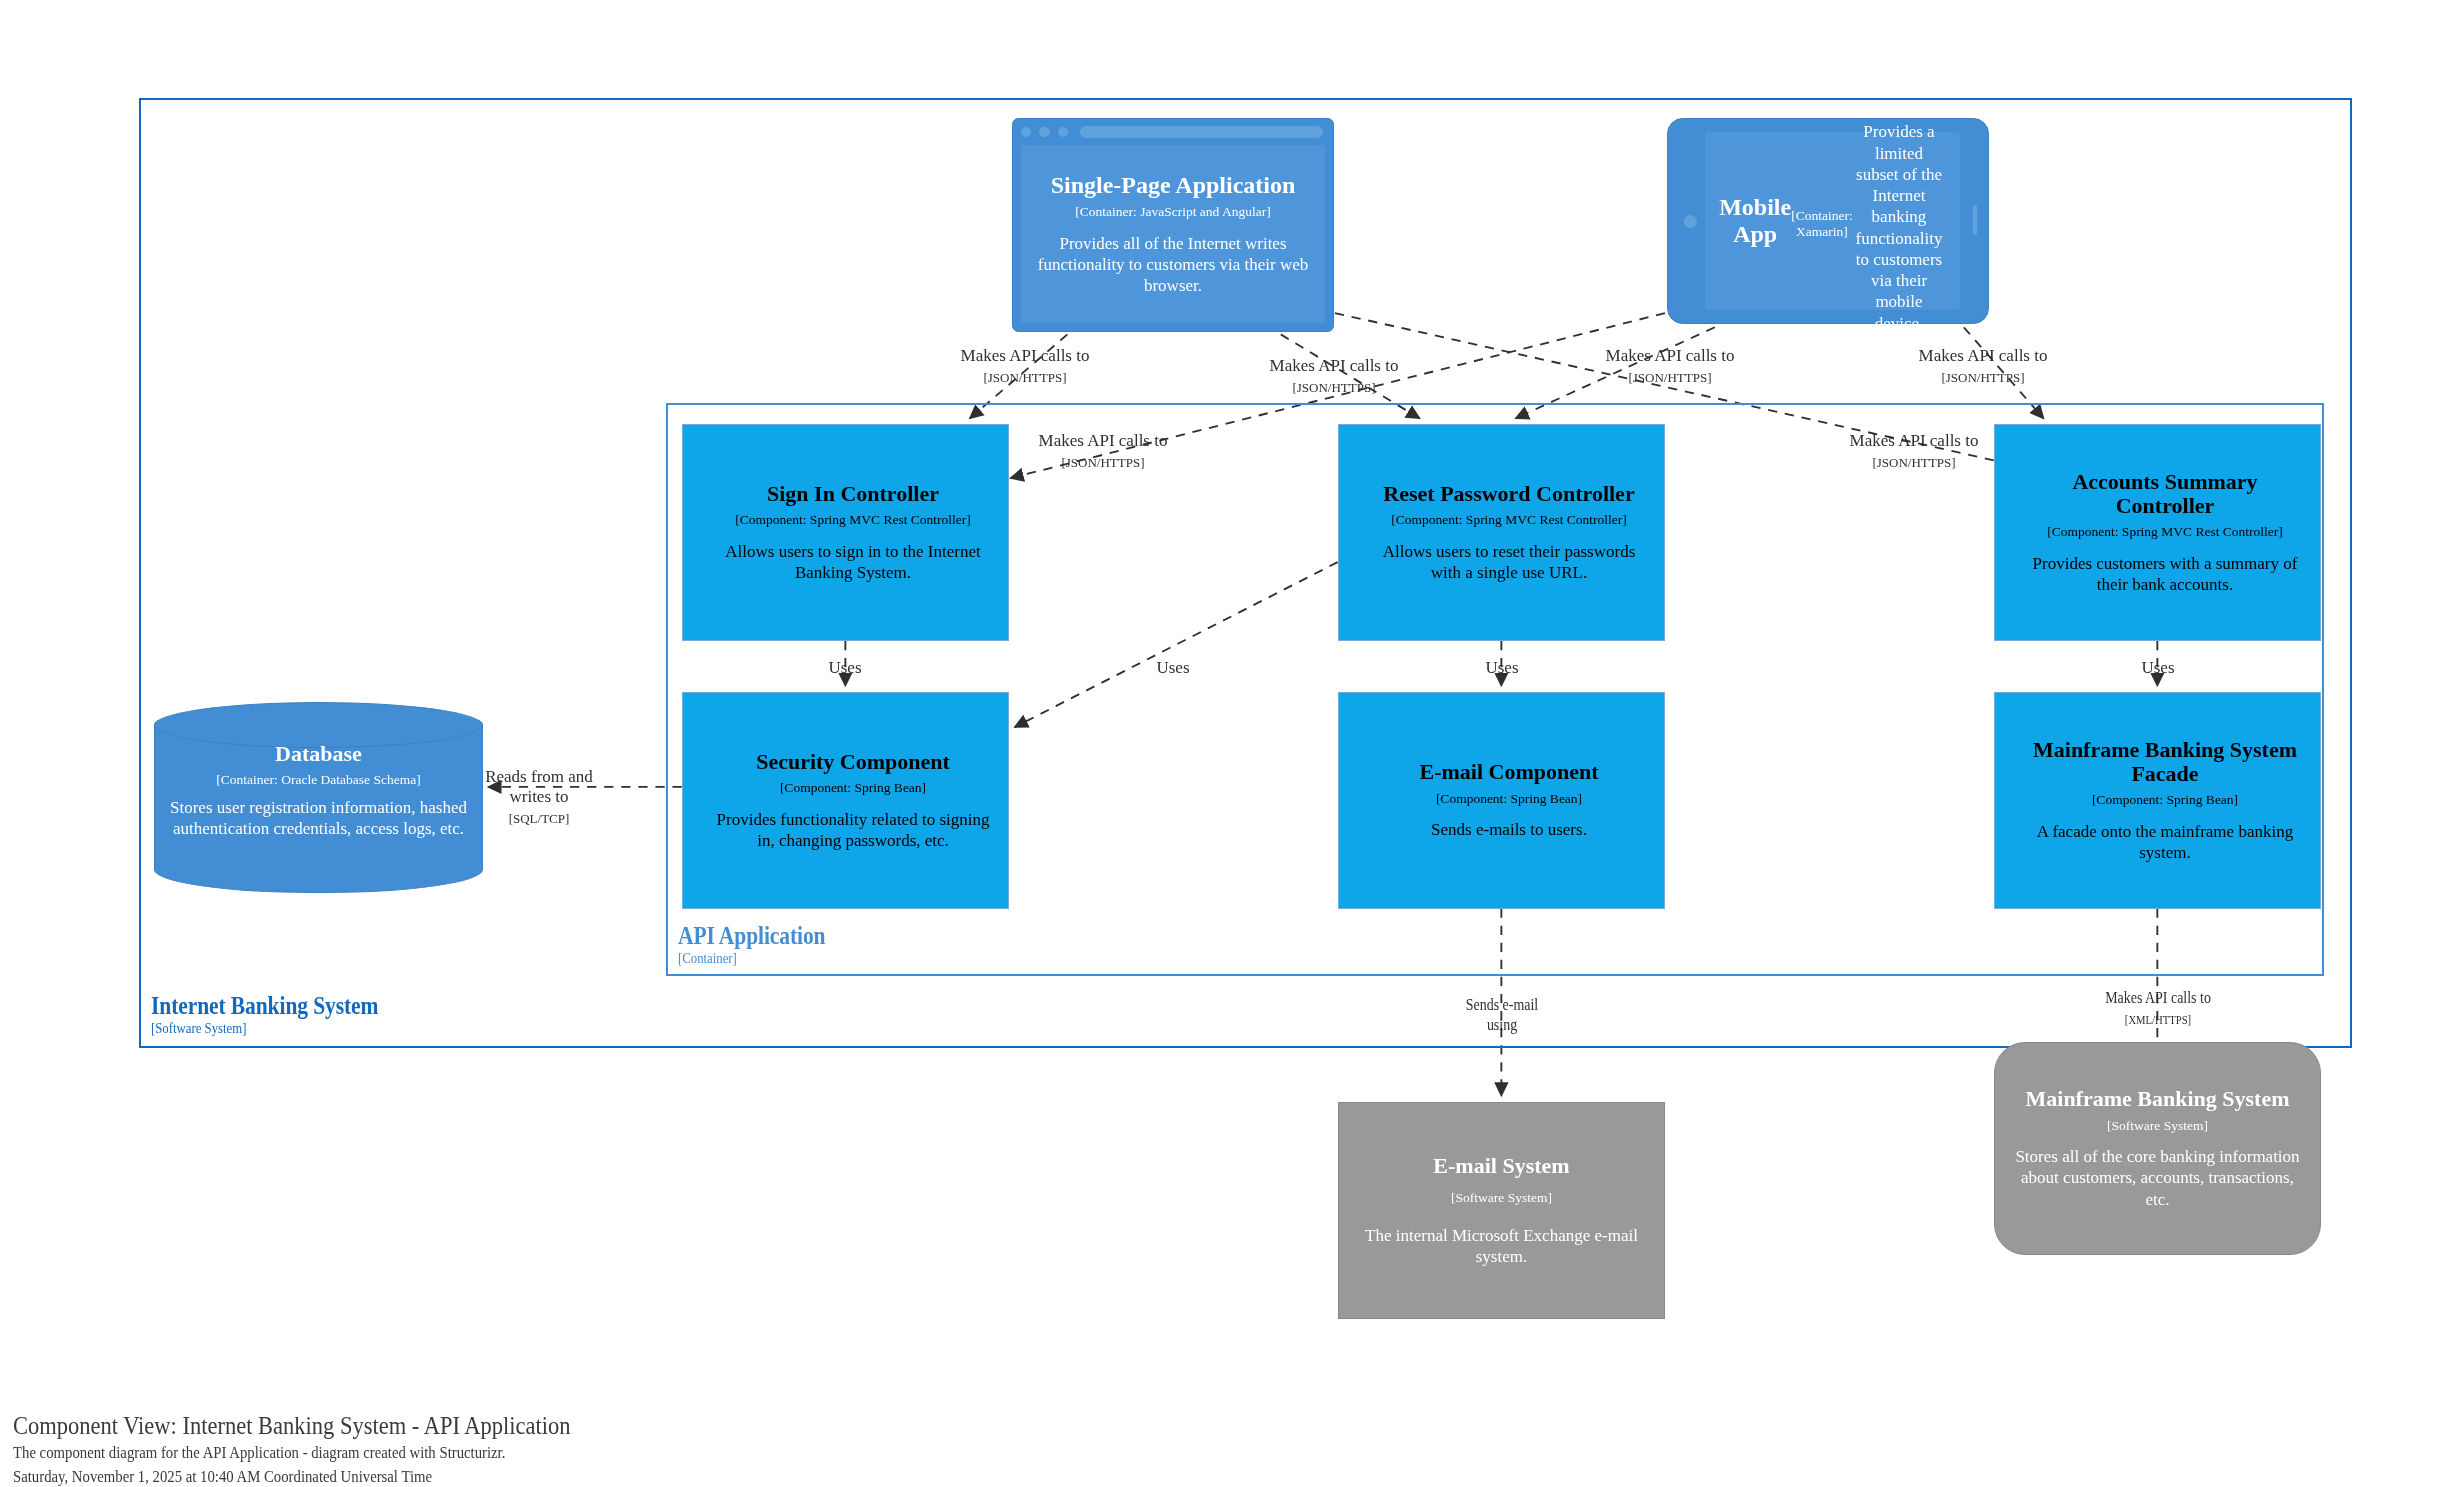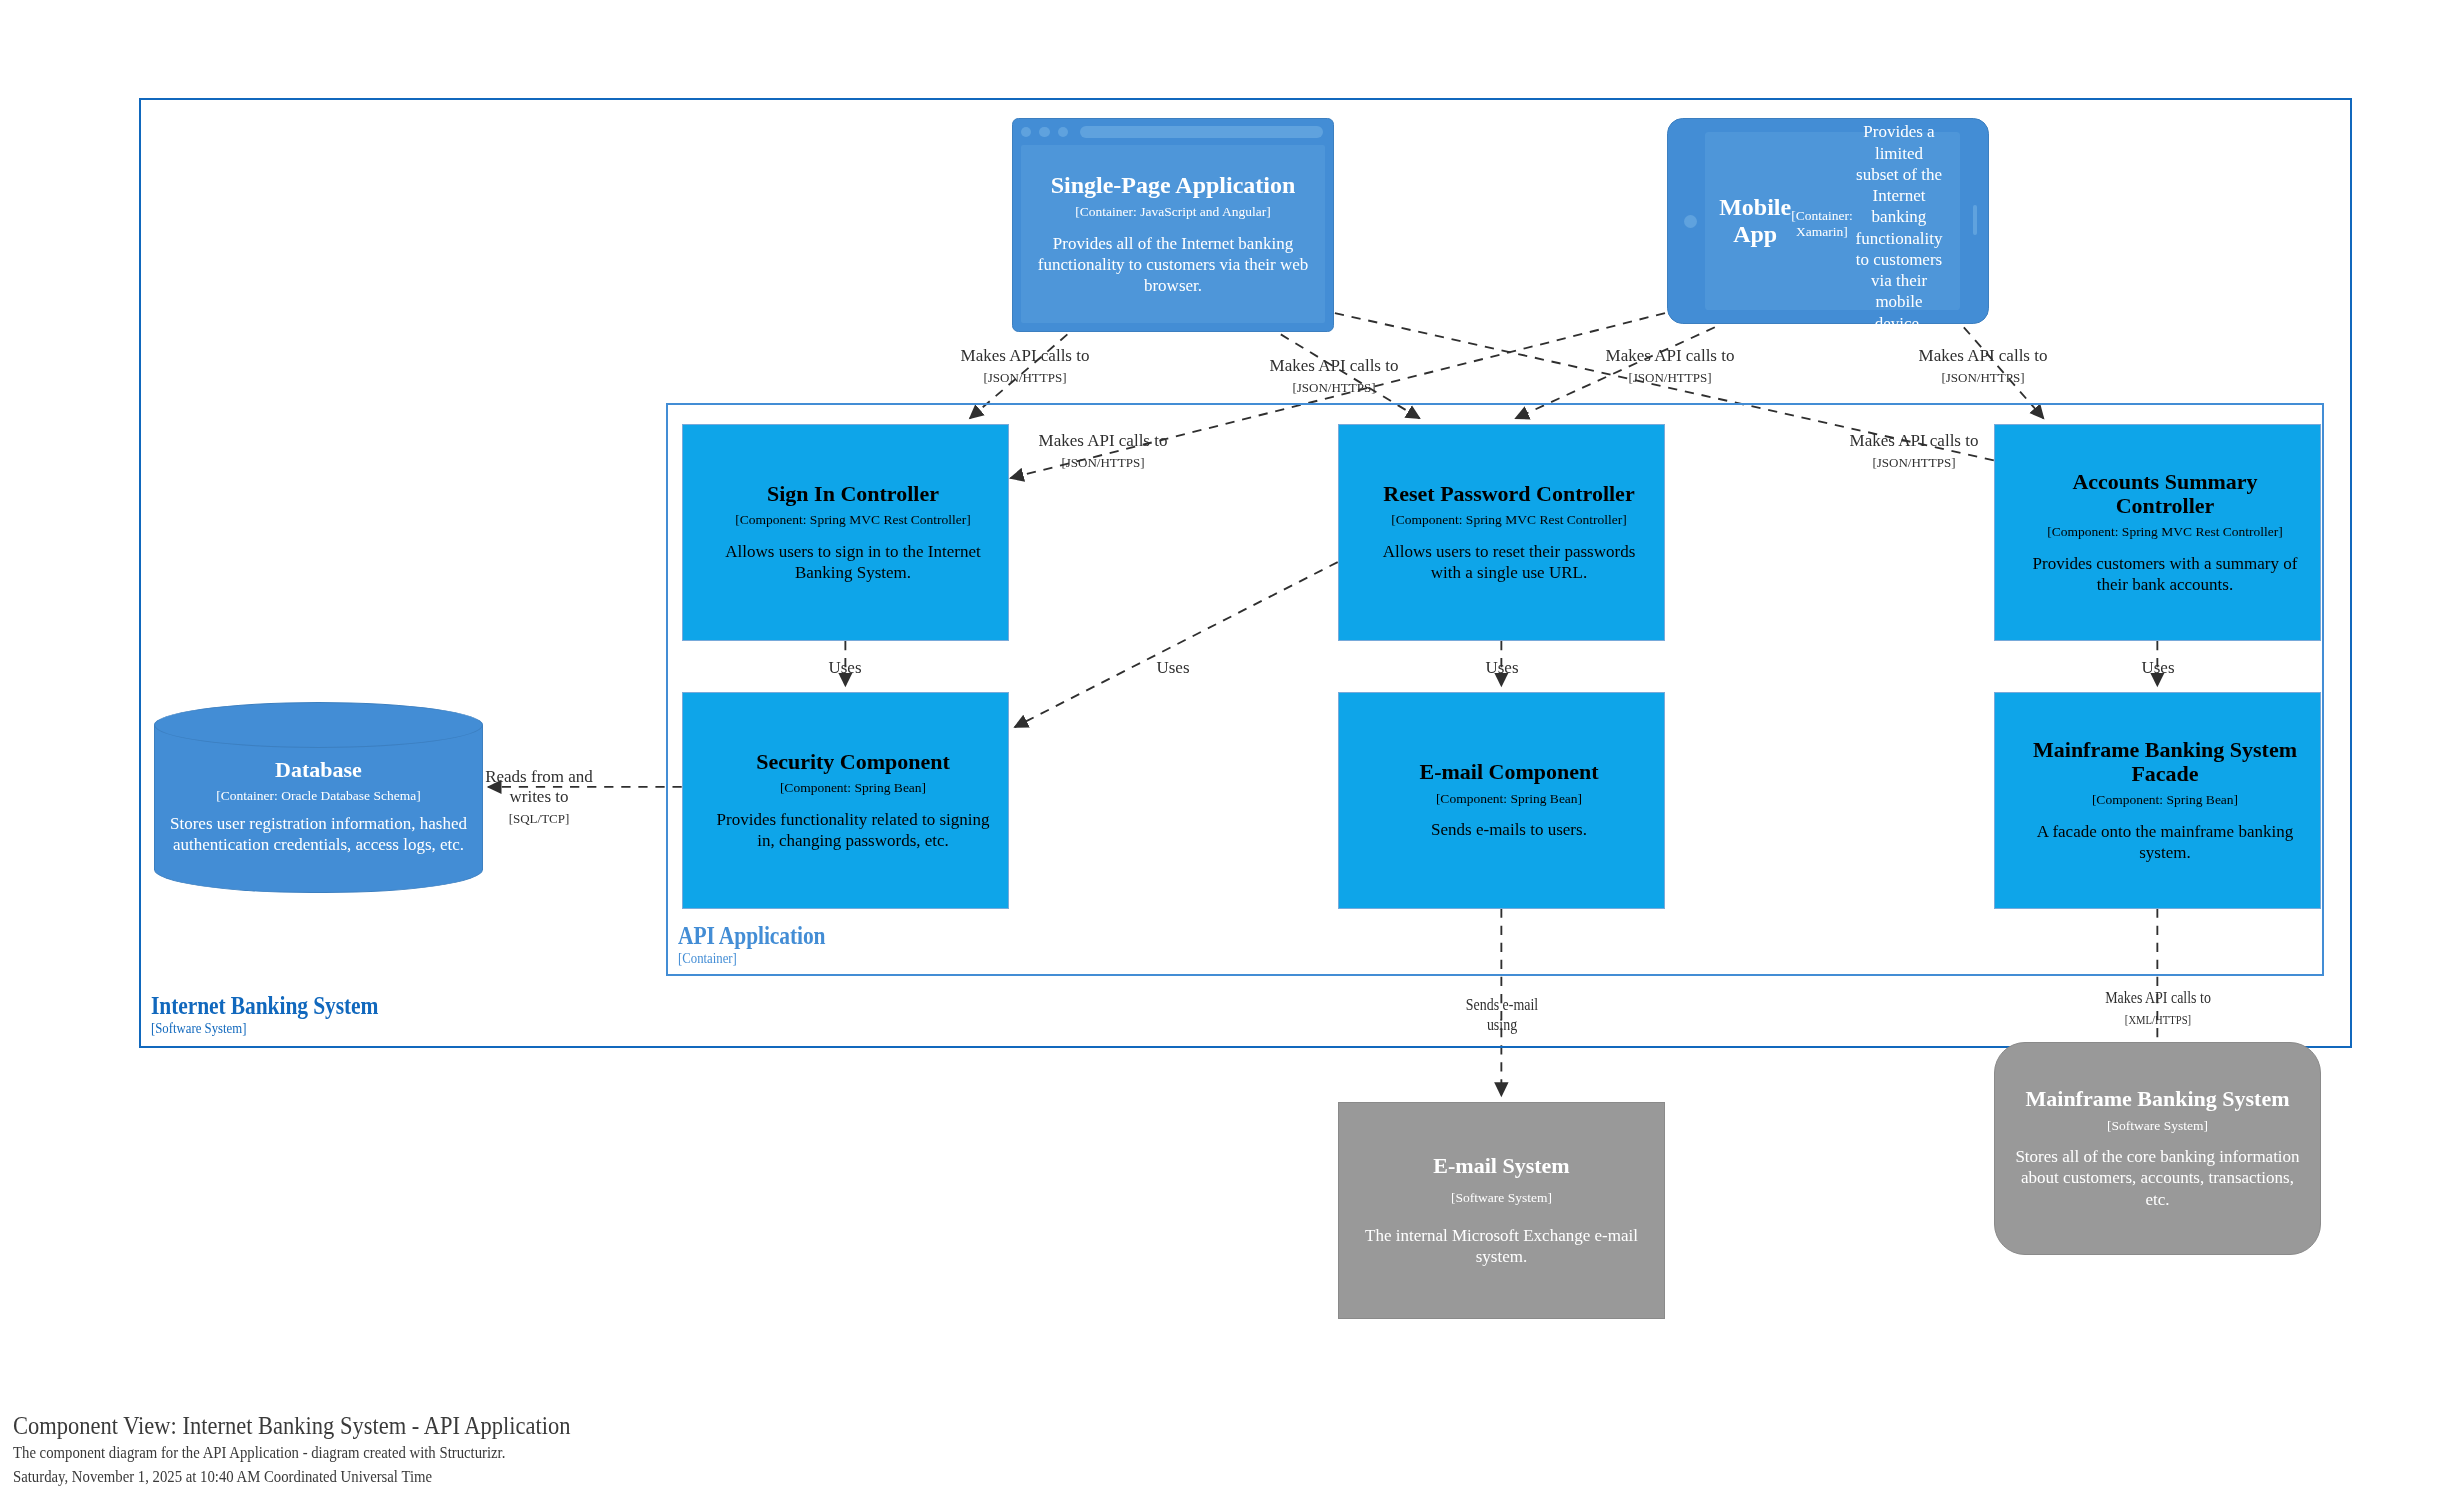--- a/index.html
+++ b/index.html
@@ -164,21 +164,21 @@
     background: #438dd5;
     border: 0.7px solid #3c7fc0;
     border-radius: 50%;
   }
   #database .cyl-text {
     position: absolute; left: 0; right: 0; top: 40px;
     display: flex; flex-direction: column;
     align-items: center; text-align: center;
     color: #ffffff; padding: 0 11.4px;
   }
-  #database .n-name { font-size: 22px; margin-top: 16px; }
+  #database .n-name { font-size: 22px; }
   #database .n-meta { font-size: 13.5px; margin-top: 5px; }
   #database .n-desc { font-size: 17px; margin-top: 10px; }
 
   
   #sign-in-controller       { left: 682px;  top: 424px;  width: 327px; height: 217px; }
   #reset-password-controller{ left: 1338px; top: 424px;  width: 327px; height: 217px; }
   #accounts-summary-controller { left: 1994px; top: 424px; width: 327px; height: 217px; font-family: Liberation Serif, serif; }
   #security-component       { left: 682px;  top: 692px;  width: 327px; height: 217px; }
   #email-component          { left: 1338px; top: 692px;  width: 327px; height: 217px; }
   #mainframe-facade         { left: 1994px; top: 692px;  width: 327px; height: 217px; }
@@ -282,21 +282,21 @@
   <div class="node container-node" id="spa">
     <div class="chrome-bar">
       <span class="dot"></span>
       <span class="dot"></span>
       <span class="dot"></span>
       <span class="urlbar"></span>
     </div>
     <div class="chrome-body">
       <div class="n-name">Single-Page Application</div>
       <div class="n-meta">[Container: JavaScript and Angular]</div>
-      <div class="n-desc">Provides all of the Internet banking functionality to customers via their web browser.</div>
+      <div class="n-desc">Provides all of the Internet writes functionality to customers via their web browser.</div>
     </div>
   </div>
 
   <div class="node container-node" id="mobile">
     <span class="home-btn"></span>
     <span class="side-btn"></span>
     <div class="screen">
       <div class="n-name">Mobile App</div>
       <div class="n-meta">[Container: Xamarin]</div>
       <div class="n-desc">Provides a limited subset of the Internet banking functionality to customers via their mobile device.</div>

